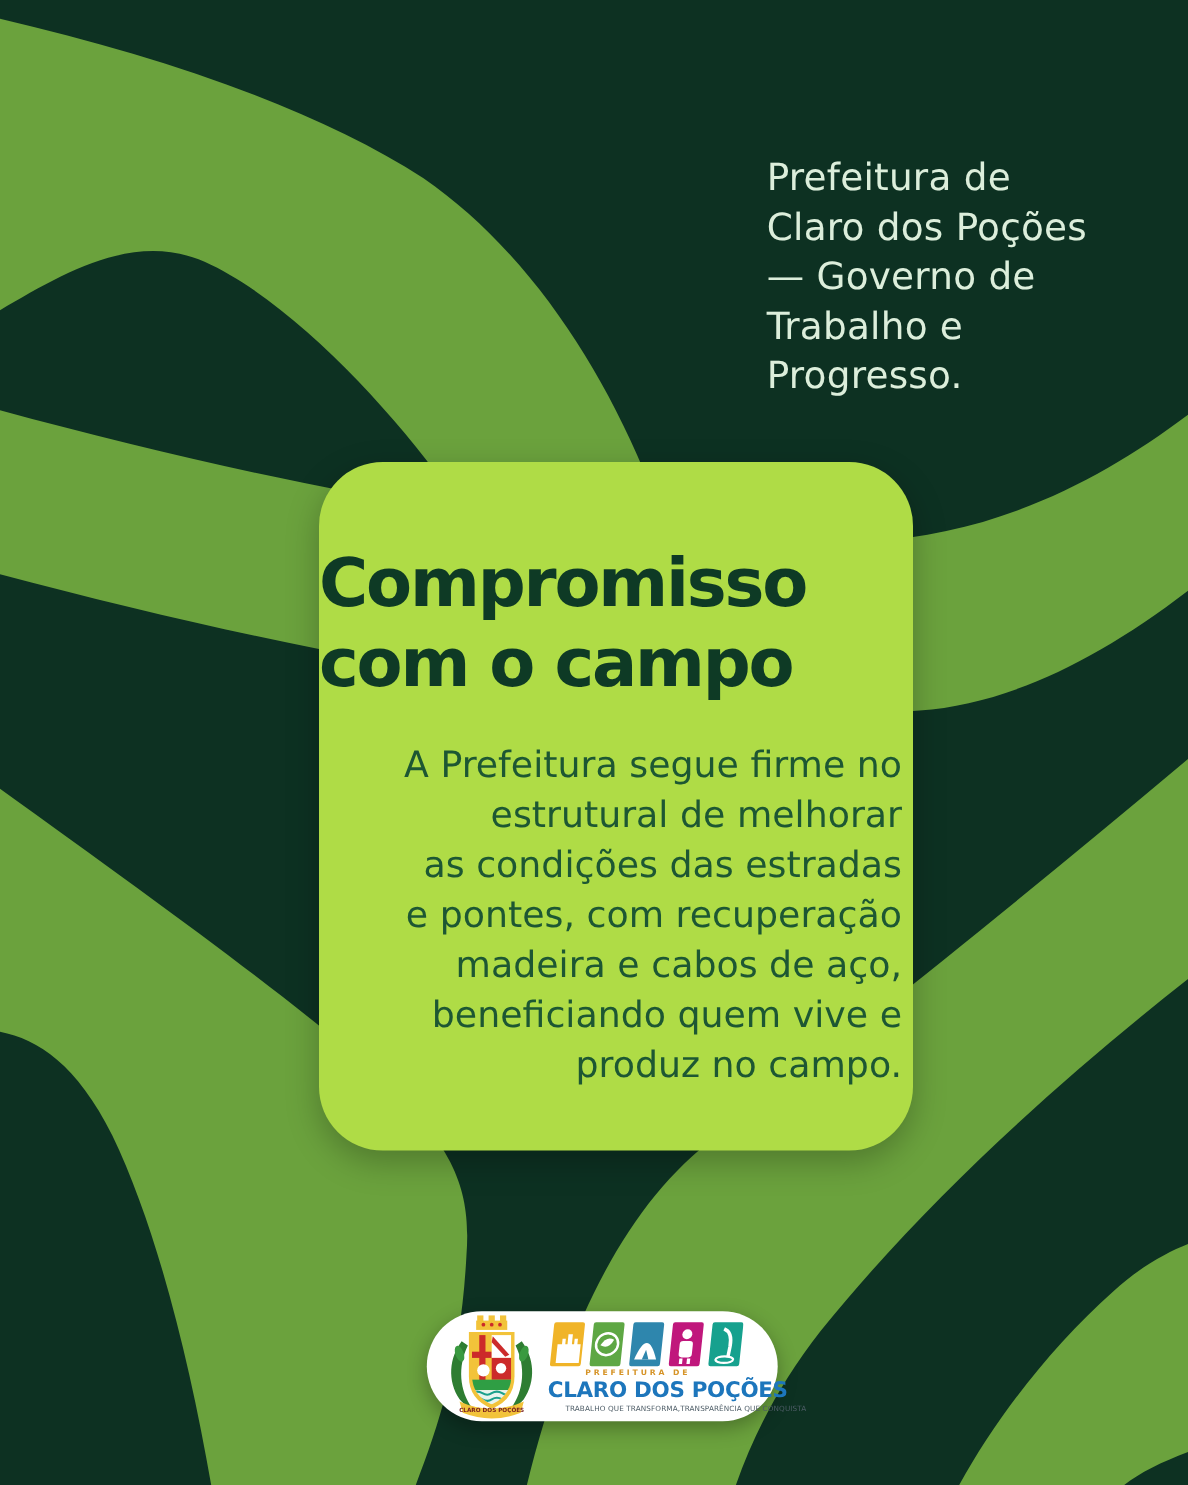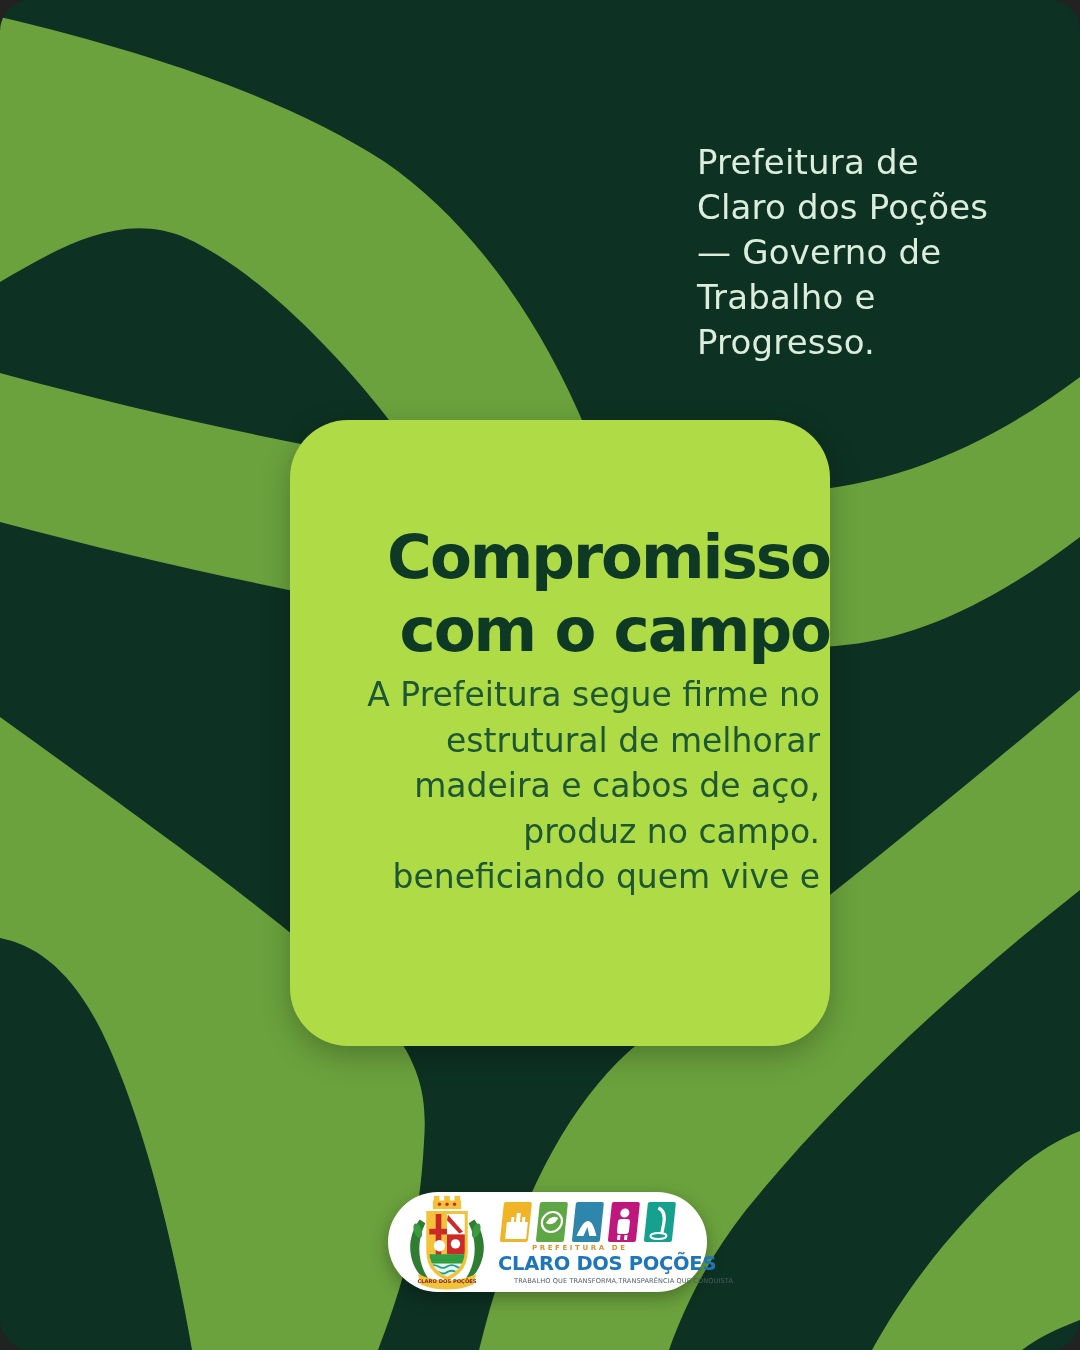--- a/index.html
+++ b/index.html
@@ -1,32 +1,32 @@
 <!DOCTYPE html>
 <html><head>
 <meta charset="utf-8">
 <style>
   html,body{margin:0;padding:0;background:#222;}
   .poster{
     position:relative;width:1080px;height:1350px;overflow:hidden;
-    background:#0d3122;font-family:"DejaVu Sans",sans-serif;border-radius:31px;
+    background:#0d3122;font-family:"DejaVu Sans",sans-serif;
   }
   .bg-svg{position:absolute;left:0;top:0;width:1080px;height:1350px;display:block;}
   .header-text{
     position:absolute;left:697px;top:140px;width:340px;
     font-size:34px;line-height:45px;font-weight:400;color:#dceedb;
     letter-spacing:0.2px;
   }
   .card{
     position:absolute;left:290px;top:420px;width:540px;height:626px;
     background:#afdc46;border-radius:58px;
     box-shadow:0 10px 30px rgba(0,0,0,0.25);
   }
   .card-title{
-    position:absolute;left:290px;top:520px;width:540px;text-align:right;
+    position:absolute;left:290px;top:494px;width:540px;text-align:left;
     font-size:61px;line-height:73px;font-weight:bold;letter-spacing:-2px;
     color:#0e3a25;
   }
   .card-body{
     position:absolute;left:300px;top:672px;width:520px;text-align:right;
     font-size:33px;line-height:45.5px;color:#1d5733;
   }
   .logo-pill{
     position:absolute;left:388px;top:1192px;width:319px;height:100px;
     background:#ffffff;border-radius:50px;
@@ -74,23 +74,25 @@
   <div class="card"></div>
 
   <div class="card-title">
     <div>Compromisso</div>
     <div>com o campo</div>
   </div>
 
   <div class="card-body">
     <div>A Prefeitura segue firme no</div>
     <div>estrutural de melhorar</div>
+    <div>as condições das estradas</div>
+    <div>e pontes, com recuperação</div>
     <div>madeira e cabos de aço,</div>
+    <div>beneficiando quem vive e</div>
     <div>produz no campo.</div>
-    <div>beneficiando quem vive e</div>
   </div>
 
   <div class="logo-pill">
 
     <svg class="crest" width="86" height="98" viewBox="0 0 90 104">
 
       <path d="M16,28 C4,44 2,66 14,84 C18,89 22,91 26,92 C14,76 12,52 22,32 Z" fill="#2e7d32"></path>
       <path d="M74,28 C86,44 88,66 76,84 C72,89 68,91 64,92 C76,76 78,52 68,32 Z" fill="#2e7d32"></path>
       <ellipse cx="14" cy="40" rx="4" ry="8" fill="#3a9a40" transform="rotate(-20 14 40)"></ellipse>
       <ellipse cx="76" cy="40" rx="4" ry="8" fill="#3a9a40" transform="rotate(20 76 40)"></ellipse>

